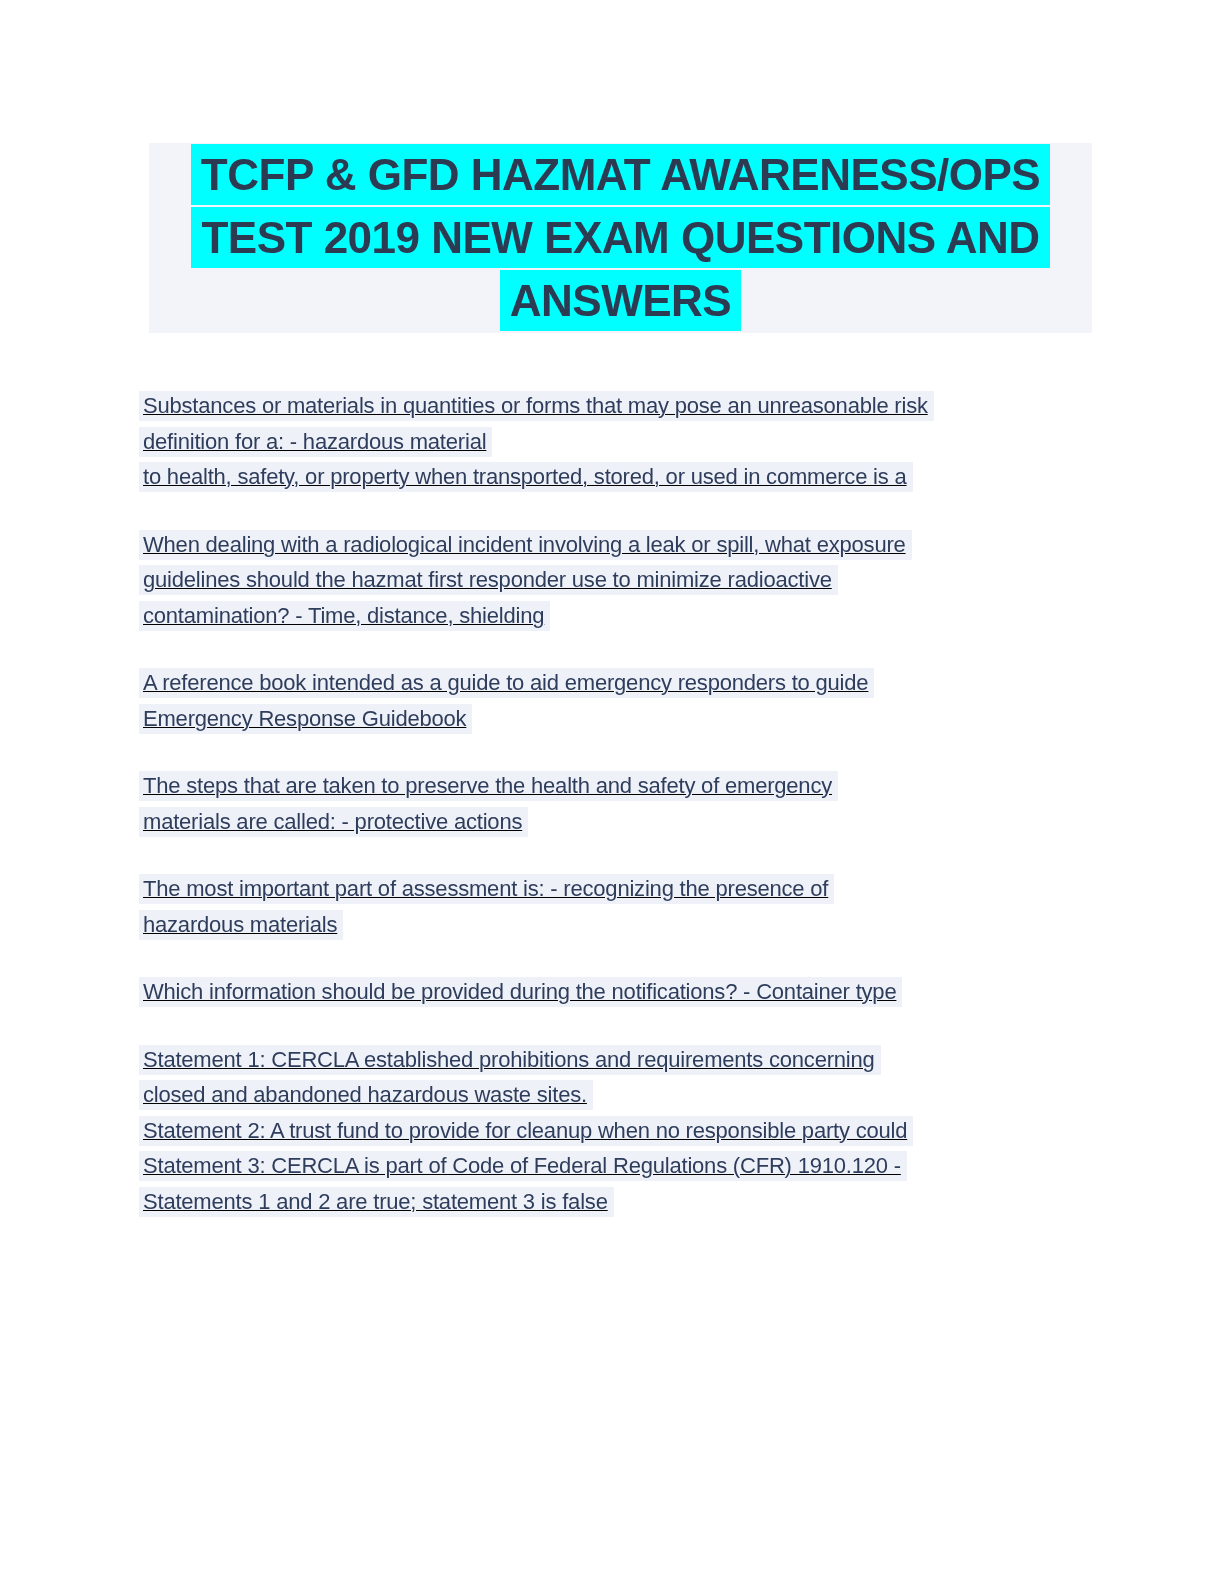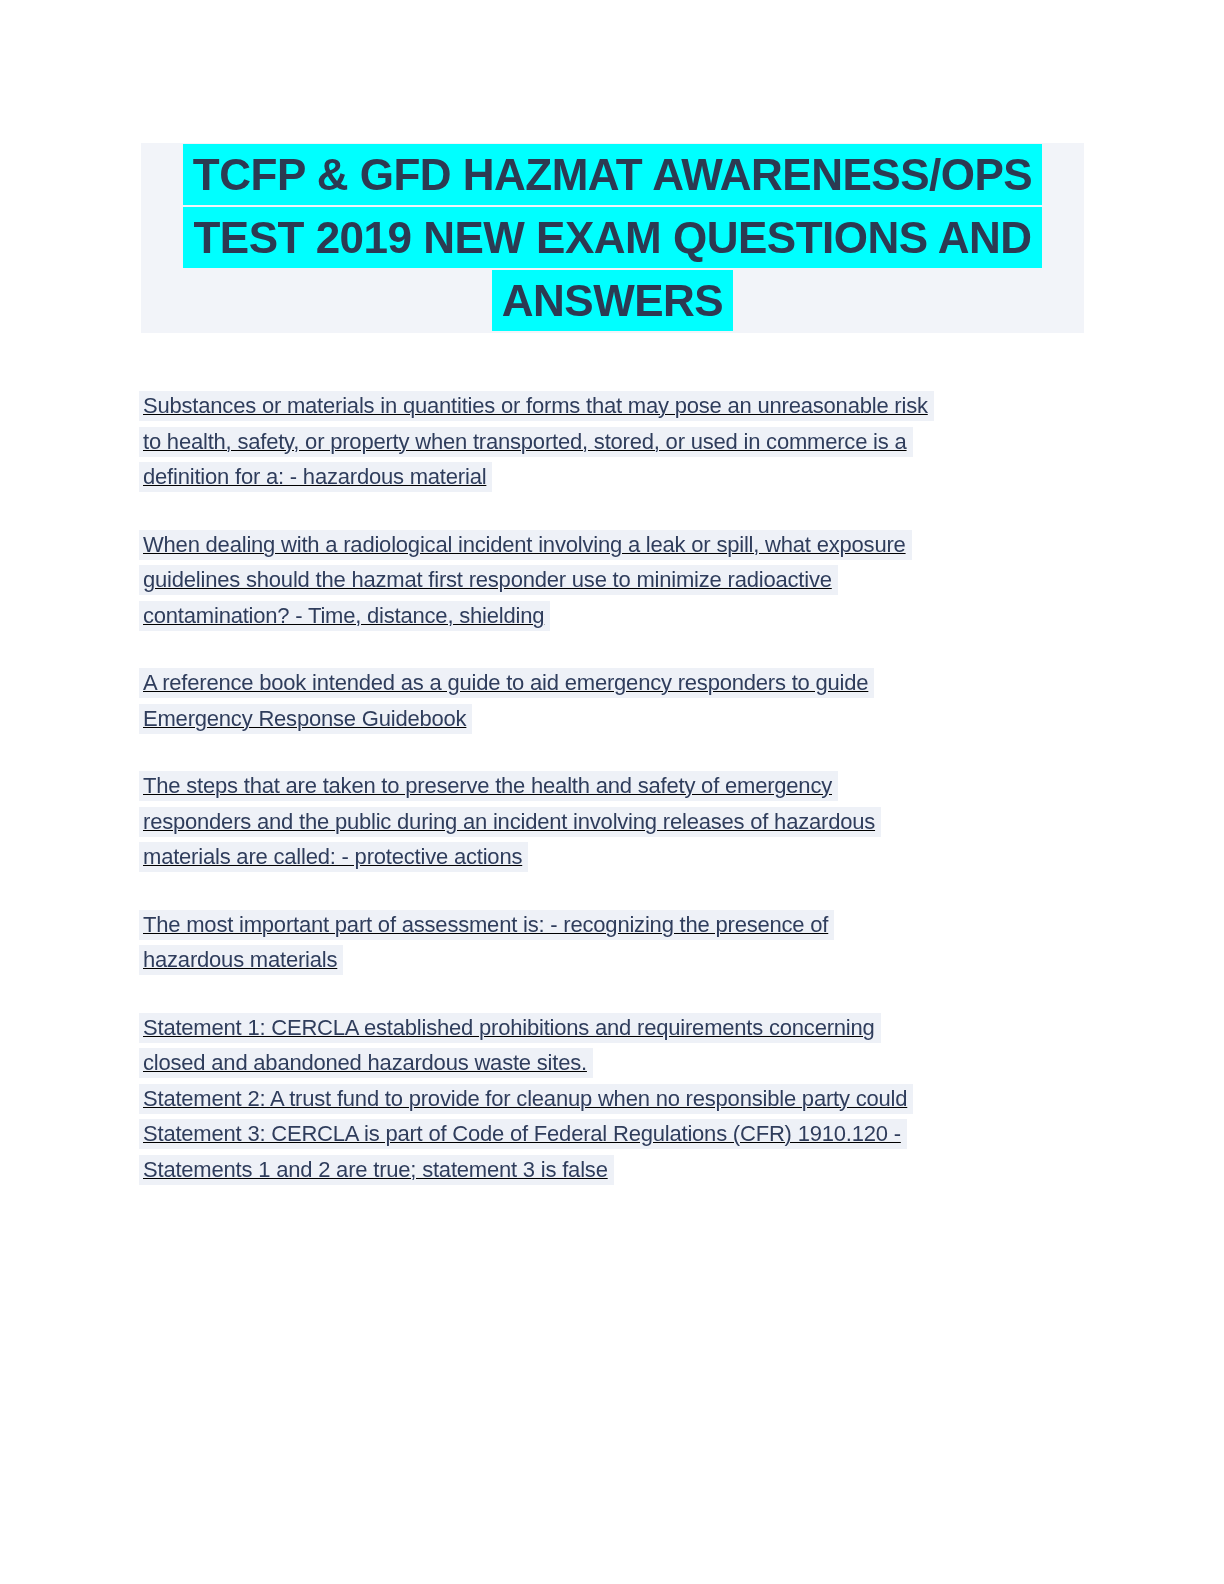--- a/index.html
+++ b/index.html
@@ -17,21 +17,21 @@
   }
   .page {
     position: relative;
     width: 1224px;
     height: 1584px;
     background: var(--page-bg);
     overflow: hidden;
   }
   .title-block {
     position: absolute;
-    left: 141px;
+    left: 149px;
     top: 143px;
     width: 943px;
     height: 190px;
     background: var(--title-block-bg);
     text-align: center;
   }
   .title-line {
     line-height: 63px;
     height: 63px;
   }
@@ -75,47 +75,49 @@
   <header class="title-block">
     <div class="title-line"><span class="hl-cyan">TCFP &amp; GFD HAZMAT AWARENESS/OPS</span></div>
     <div class="title-line"><span class="hl-cyan">TEST 2019 NEW EXAM QUESTIONS AND</span></div>
     <div class="title-line"><span class="hl-cyan">ANSWERS</span></div>
   </header>
 
   <main class="doc-body">
 
     <div class="para">
       <div class="line"><span class="hl">Substances or materials in quantities or forms that may pose an unreasonable risk</span></div>
+      <div class="line"><span class="hl">definition for a: - hazardous material</span></div>
       <div class="line"><span class="hl">to health, safety, or property when transported, stored, or used in commerce is a</span></div>
-      <div class="line"><span class="hl">definition for a: - hazardous material</span></div>
     </div>
 
     <div class="para">
       <div class="line"><span class="hl">When dealing with a radiological incident involving a leak or spill, what exposure</span></div>
       <div class="line"><span class="hl">guidelines should the hazmat first responder use to minimize radioactive</span></div>
       <div class="line"><span class="hl">contamination? - Time, distance, shielding</span></div>
     </div>
 
     <div class="para">
       <div class="line"><span class="hl">A reference book intended as a guide to aid emergency responders to guide</span></div>
       <div class="line"><span class="hl">Emergency Response Guidebook</span></div>
     </div>
 
 
     <div class="para">
       <div class="line"><span class="hl">The steps that are taken to preserve the health and safety of emergency</span></div>
-      <div class="line"><span class="hl">responders and the public during an incident involving releases of hazardous</span></div>
       <div class="line"><span class="hl">materials are called: - protective actions</span></div>
     </div>
 
     <div class="para">
       <div class="line"><span class="hl">The most important part of assessment is: - recognizing the presence of</span></div>
       <div class="line"><span class="hl">hazardous materials</span></div>
     </div>
 
+    <div class="para">
+      <div class="line"><span class="hl">Which information should be provided during the notifications? - Container type</span></div>
+    </div>
 
     <div class="para">
       <div class="line"><span class="hl">Statement 1: CERCLA established prohibitions and requirements concerning</span></div>
       <div class="line"><span class="hl">closed and abandoned hazardous waste sites.</span></div>
       <div class="line"><span class="hl">Statement 2: A trust fund to provide for cleanup when no responsible party could</span></div>
       <div class="line"><span class="hl">Statement 3: CERCLA is part of Code of Federal Regulations (CFR) 1910.120 -</span></div>
       <div class="line"><span class="hl">Statements 1 and 2 are true; statement 3 is false</span></div>
     </div>
 
   </main>

